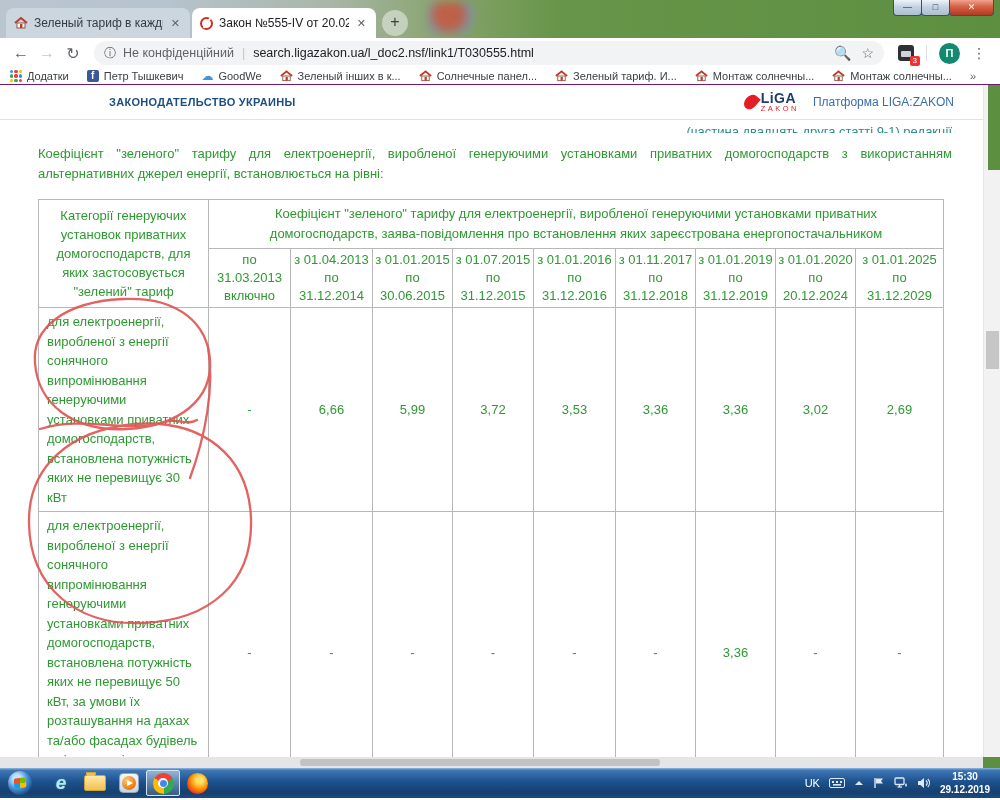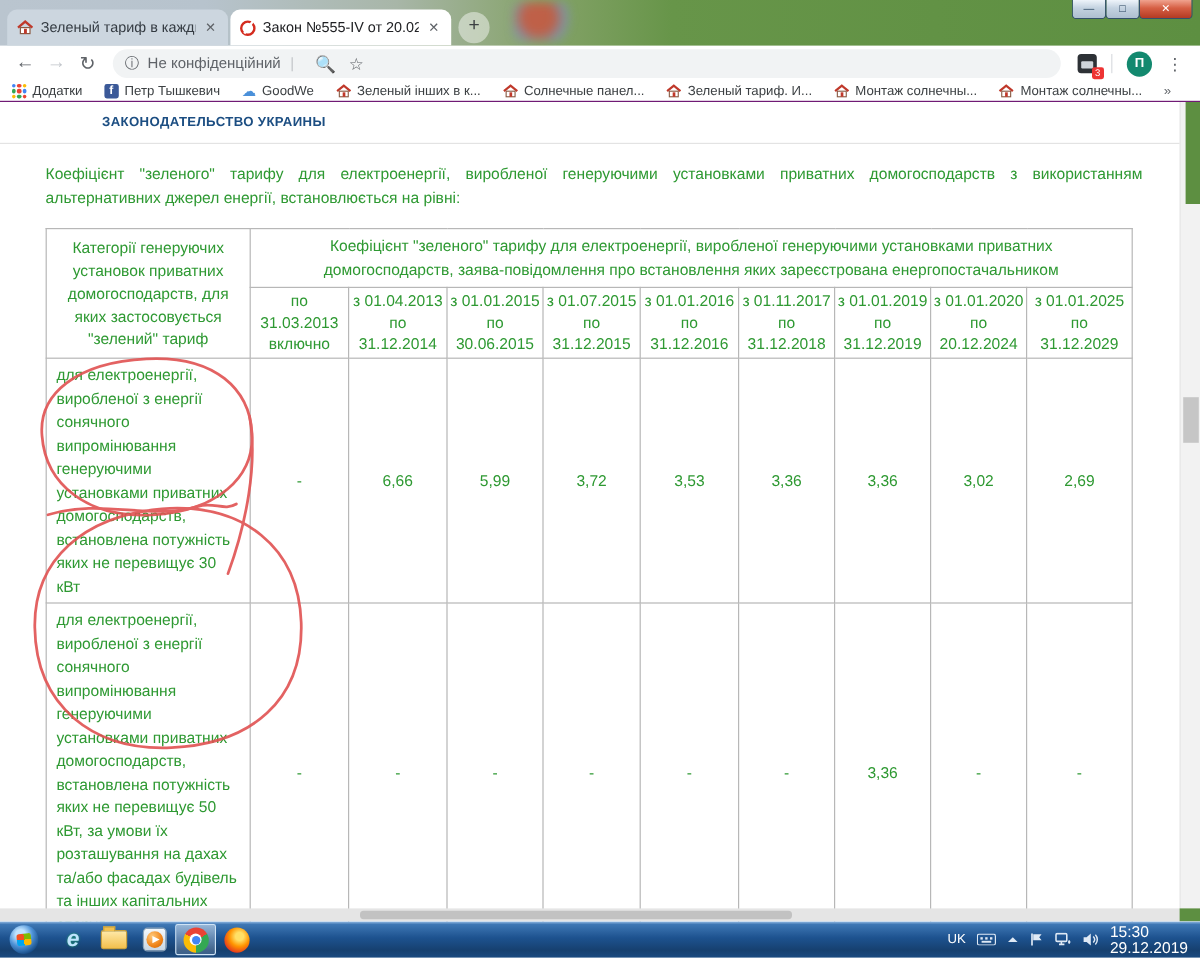--- a/index.html
+++ b/index.html
@@ -53,21 +53,21 @@
   .bm{ display:flex; align-items:center; gap:5px; margin-right:18px; white-space:nowrap; }
   .apps-grid{ width:12px; height:12px; display:grid; grid-template-columns:repeat(3,1fr); gap:1px; }
   .apps-grid i{ border-radius:50%; }
   .fb{ width:12px; height:12px; background:#3b5998; border-radius:2px; color:#fff; font-size:10px; line-height:12px; text-align:center; font-weight:bold;}
   .cloud{ color:#4a90d9; font-size:12px; }
   .bm-house{ width:13px; height:12px; }
   .chev{ color:#5f6368; margin:0 8px 0 auto; }
 
   
   .page{ position:relative; height:683px; background:#fff; overflow:hidden; }
-  .site-header{ height:35px; border-bottom:1px solid #e3e3e3; display:flex; align-items:center; padding:0 46px 0 85px; }
+  .site-header{ height:35px; border-bottom:1px solid #e3e3e3; display:flex; align-items:center; padding:0 46px 0 109px; }
   .sh-left{ font-size:11px; font-weight:bold; color:#1c4e82; letter-spacing:.3px; }
   .sh-right{ margin-left:auto; display:flex; align-items:center; gap:14px; }
   .logo{ display:flex; align-items:center; gap:4px; }
   .flame{ width:12px; height:16px; background:#e31e24; border-radius:60% 0 55% 55%; transform:rotate(40deg); }
   .logo-text{ line-height:1; }
   .logo-liga{ font-size:14px; font-weight:bold; color:#1d3c6e; letter-spacing:.5px; }
   .logo-zakon{ font-size:7.5px; color:#e31e24; letter-spacing:2.5px; }
   .platform{ font-size:12px; color:#3b6ea5; }
 
   .content{ padding:4px 48px 0 38px; }
@@ -115,21 +115,21 @@
   .wmp i:after{ content:""; position:absolute; left:5px; top:3.5px; border-left:6px solid #fff; border-top:3.5px solid transparent; border-bottom:3.5px solid transparent;}
   .chrome{ width:21px; height:21px; border-radius:50%;
     background:conic-gradient(from -60deg, #ea4335 0 120deg, #34a853 0 240deg, #fbbc05 0 360deg); position:relative; }
   .chrome:before{ content:""; position:absolute; left:5.5px; top:5.5px; width:10px; height:10px; border-radius:50%; background:#fff; }
   .chrome:after{ content:""; position:absolute; left:7px; top:7px; width:7px; height:7px; border-radius:50%; background:#4285f4; }
   .firefox{ width:21px; height:21px; border-radius:50%;
     background:radial-gradient(circle at 60% 35%, #ffe066 0 18%, #ff9500 45%, #e33120 78%, #b5211c); }
   .tray{ margin-left:auto; display:flex; align-items:center; gap:9px; color:#fff; padding-right:10px; }
   .tray .lang{ font-size:11px; }
   .tray svg{ display:block; }
-  .clock{ text-align:left; font-size:13px; line-height:13px; }
+  .clock{ text-align:center; font-size:10px; line-height:13px;font-weight:bold; }
 </style>
 </head>
 <body>
 
 <div class="frame-top">
   <div class="frame-blob"></div>
   <div class="tabs">
     <div class="tab inactive">
       <svg class="favicon" viewBox="0 0 14 12">
           <path d="M1 6 L7 1 L13 6" stroke="#c0392b" fill="none" stroke-width="2"></path>
@@ -154,20 +154,21 @@
 </div>
 
 <div class="toolbar">
   <span class="nav-ico">←</span>
   <span class="nav-ico disabled">→</span>
   <span class="nav-ico">↻</span>
   <div class="omnibox">
     <span class="info">ⓘ</span>
     <span>Не конфіденційний</span>
     <span class="sep">|</span>
+    <span class="url">search.ligazakon.ua/l_doc2.nsf/link1/T030555.html</span>
     <span class="right-ico">🔍</span>
     <span class="right-ico">☆</span>
   </div>
   <span class="ext-ico">
       <span class="ext-badge">3</span>
     </span>
   <span class="tb-sep"></span>
   <span class="avatar">П</span>
   <span class="kebab">⋮</span>
 </div>
@@ -238,23 +239,34 @@
   <span class="chev">»</span>
   <span class="tb-sep"></span>
 
 </div>
 
 <div class="page">
   <div class="right-frame"></div>
 
   <div class="site-header">
     <span class="sh-left">ЗАКОНОДАТЕЛЬСТВО УКРАИНЫ</span>
+    <span class="sh-right">
+      <span class="logo">
+        <span class="flame"></span>
+        <span class="logo-text">
+          <div class="logo-liga">LiGA</div>
+          <div class="logo-zakon">ZAKON</div>
+        </span>
+      </span>
+      <span class="platform">Платформа LIGA:ZAKON</span>
+    </span>
   </div>
 
   <div class="content">
+    <div class="ref-clip ref"><span>(частина двадцять друга статті 9-1) редакції</span></div>
     <p class="intro">Коефіцієнт "зеленого" тарифу для електроенергії, виробленої генеруючими установками приватних домогосподарств з використанням альтернативних джерел енергії, встановлюється на рівні:</p>
 
     <table>
       <colgroup>
         <col style="width:170px">
           <col style="width:82px">
           <col style="width:82px">
           <col style="width:80px">
           <col style="width:81px">
         <col style="width:82px">

